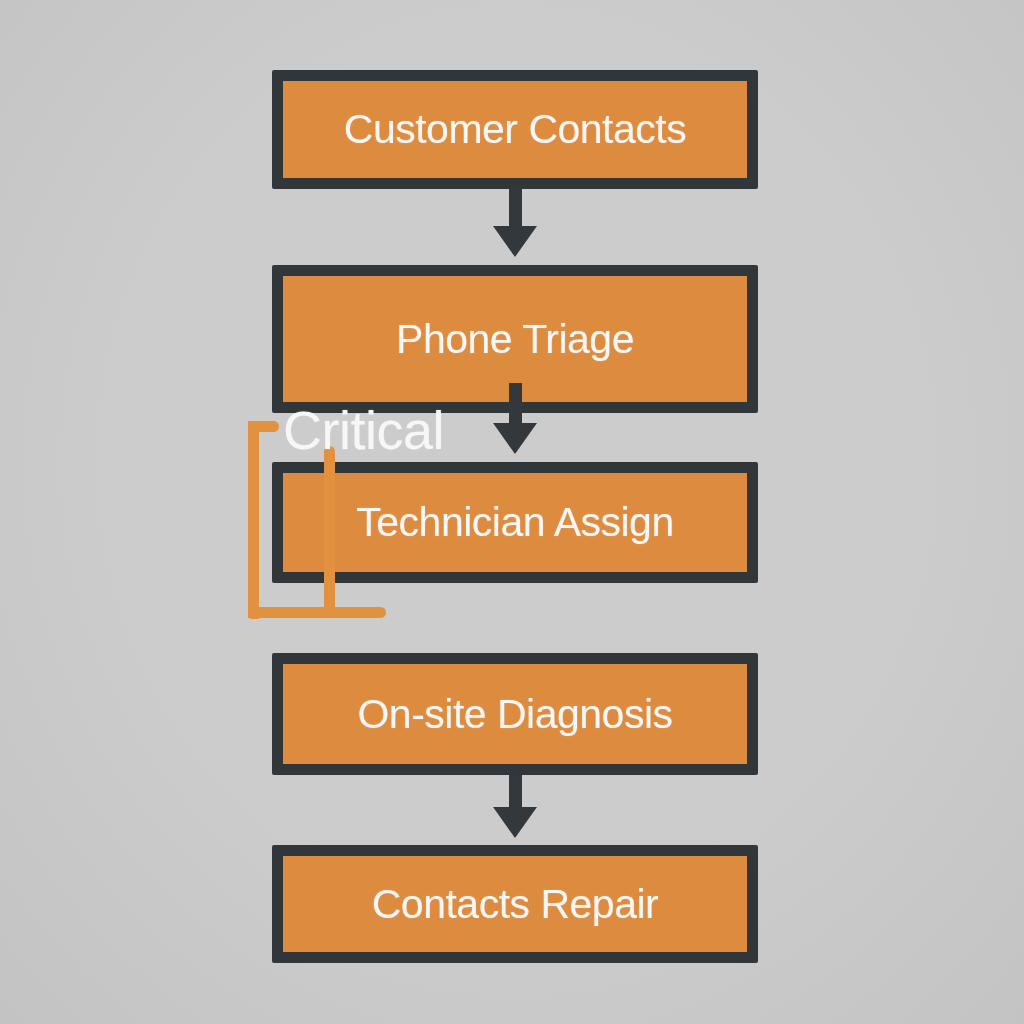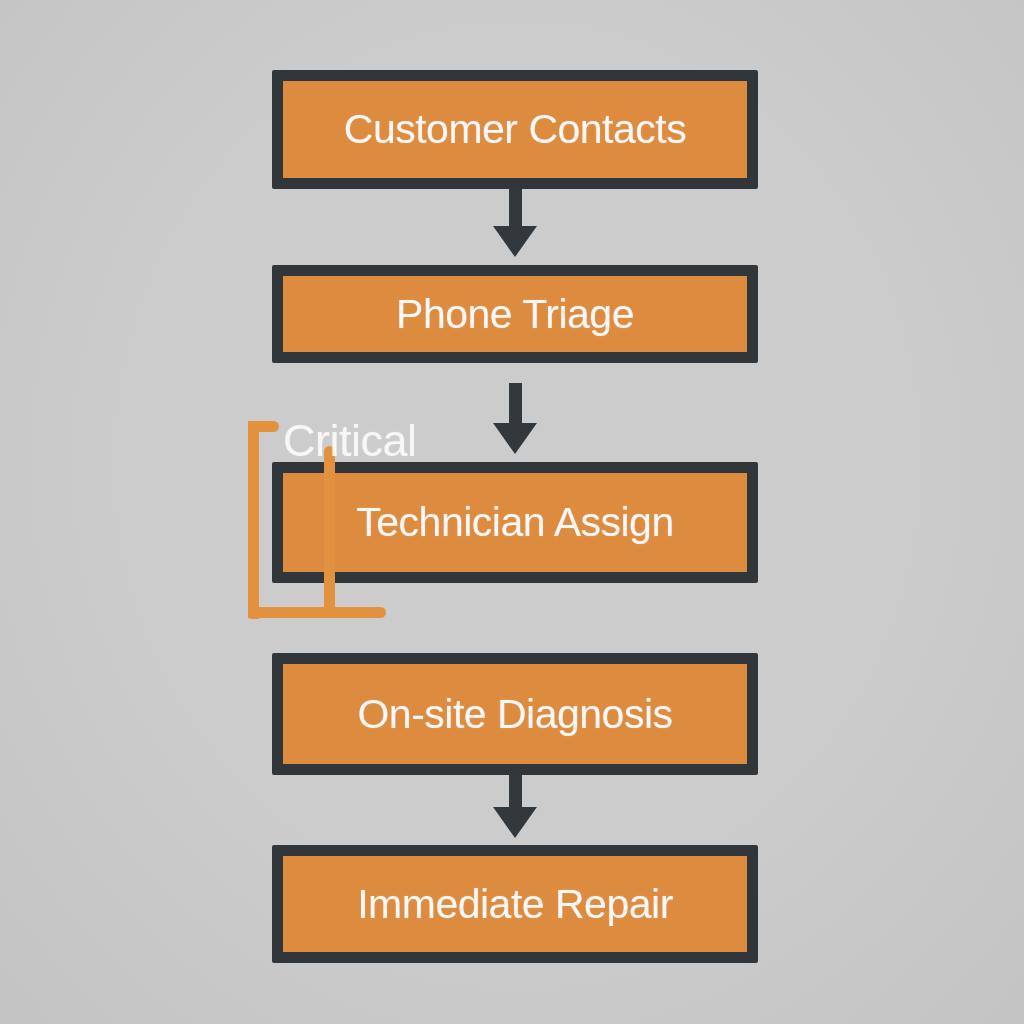--- a/index.html
+++ b/index.html
@@ -30,21 +30,21 @@
   }
   .node-label {
     color: #f7f7f7;
     font-size: 41px;
     font-weight: 500;
     letter-spacing: -0.5px;
     white-space: nowrap;
     text-shadow: 0 0 2px rgba(255,255,255,0.25);
   }
   .node1 { top: 70px;  height: 119px; }
-  .node2 { top: 265px; height: 98px; }
+  .node2 { top: 265px; height: 148px; }
   .node3 { top: 462px; height: 121px; }
   .node4 { top: 653px; height: 122px; }
   .node5 { top: 845px; height: 118px; }
 
   .arrow {
     position: absolute;
     left: 493px;
     width: 44px;
   }
   .arrow .shaft {
@@ -95,27 +95,26 @@
   }
   .bracket-vert-inner {
     left: 324px; top: 446px;
     width: 11px; height: 168px;
     border-radius: 6px 6px 0 0;
   }
 
   .edge-label {
     position: absolute;
     color: #f7f7f7;
-    font-size: 45px;
+    font-size: 54px;
     font-weight: 500;
     letter-spacing: -0.5px;
     white-space: nowrap;
     z-index: 6;
     text-shadow: 0 0 2px rgba(255,255,255,0.25);
-    margin-top: 16px;
   }
   .label-critical { left: 283px; top: 399px; }
   .label-dispatch { left: 396px; top: 592px; }
 </style>
 </head>
 <body>
 
 <div class="stage">
 
   <div class="node node1">
@@ -150,16 +149,16 @@
   <div class="node node4">
     <span class="node-label">On-site Diagnosis</span>
   </div>
 
   <div class="arrow arrow3">
     <div class="shaft"></div>
     <div class="head"></div>
   </div>
 
   <div class="node node5">
-    <span class="node-label">Immediate Repair</span>
+    <span class="node-label">Contacts Repair</span>
   </div>
 
 </div>
 
 </body></html>

